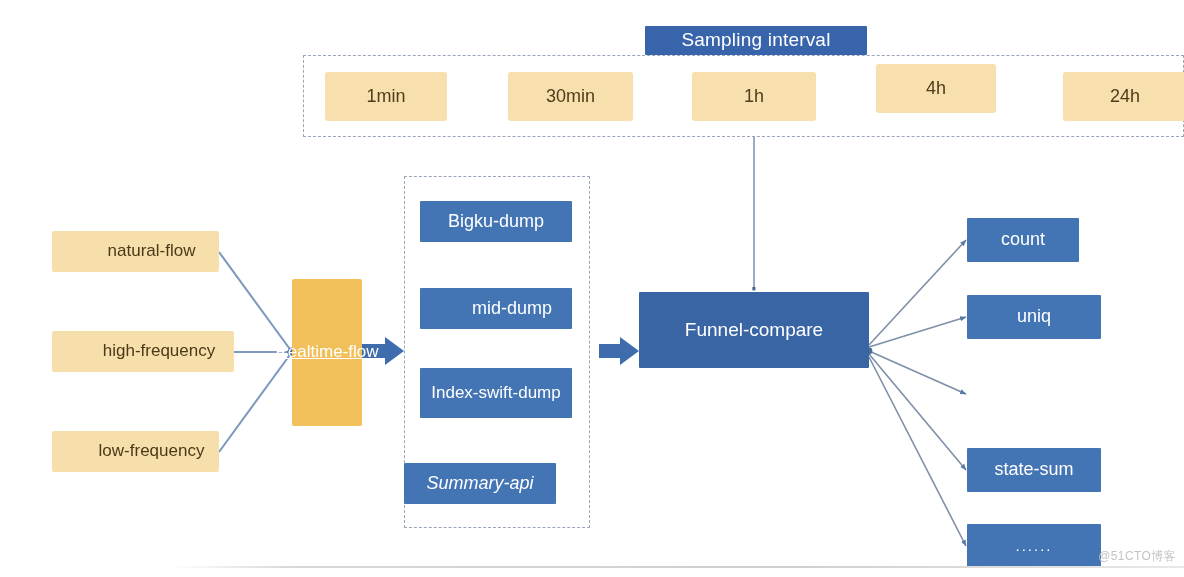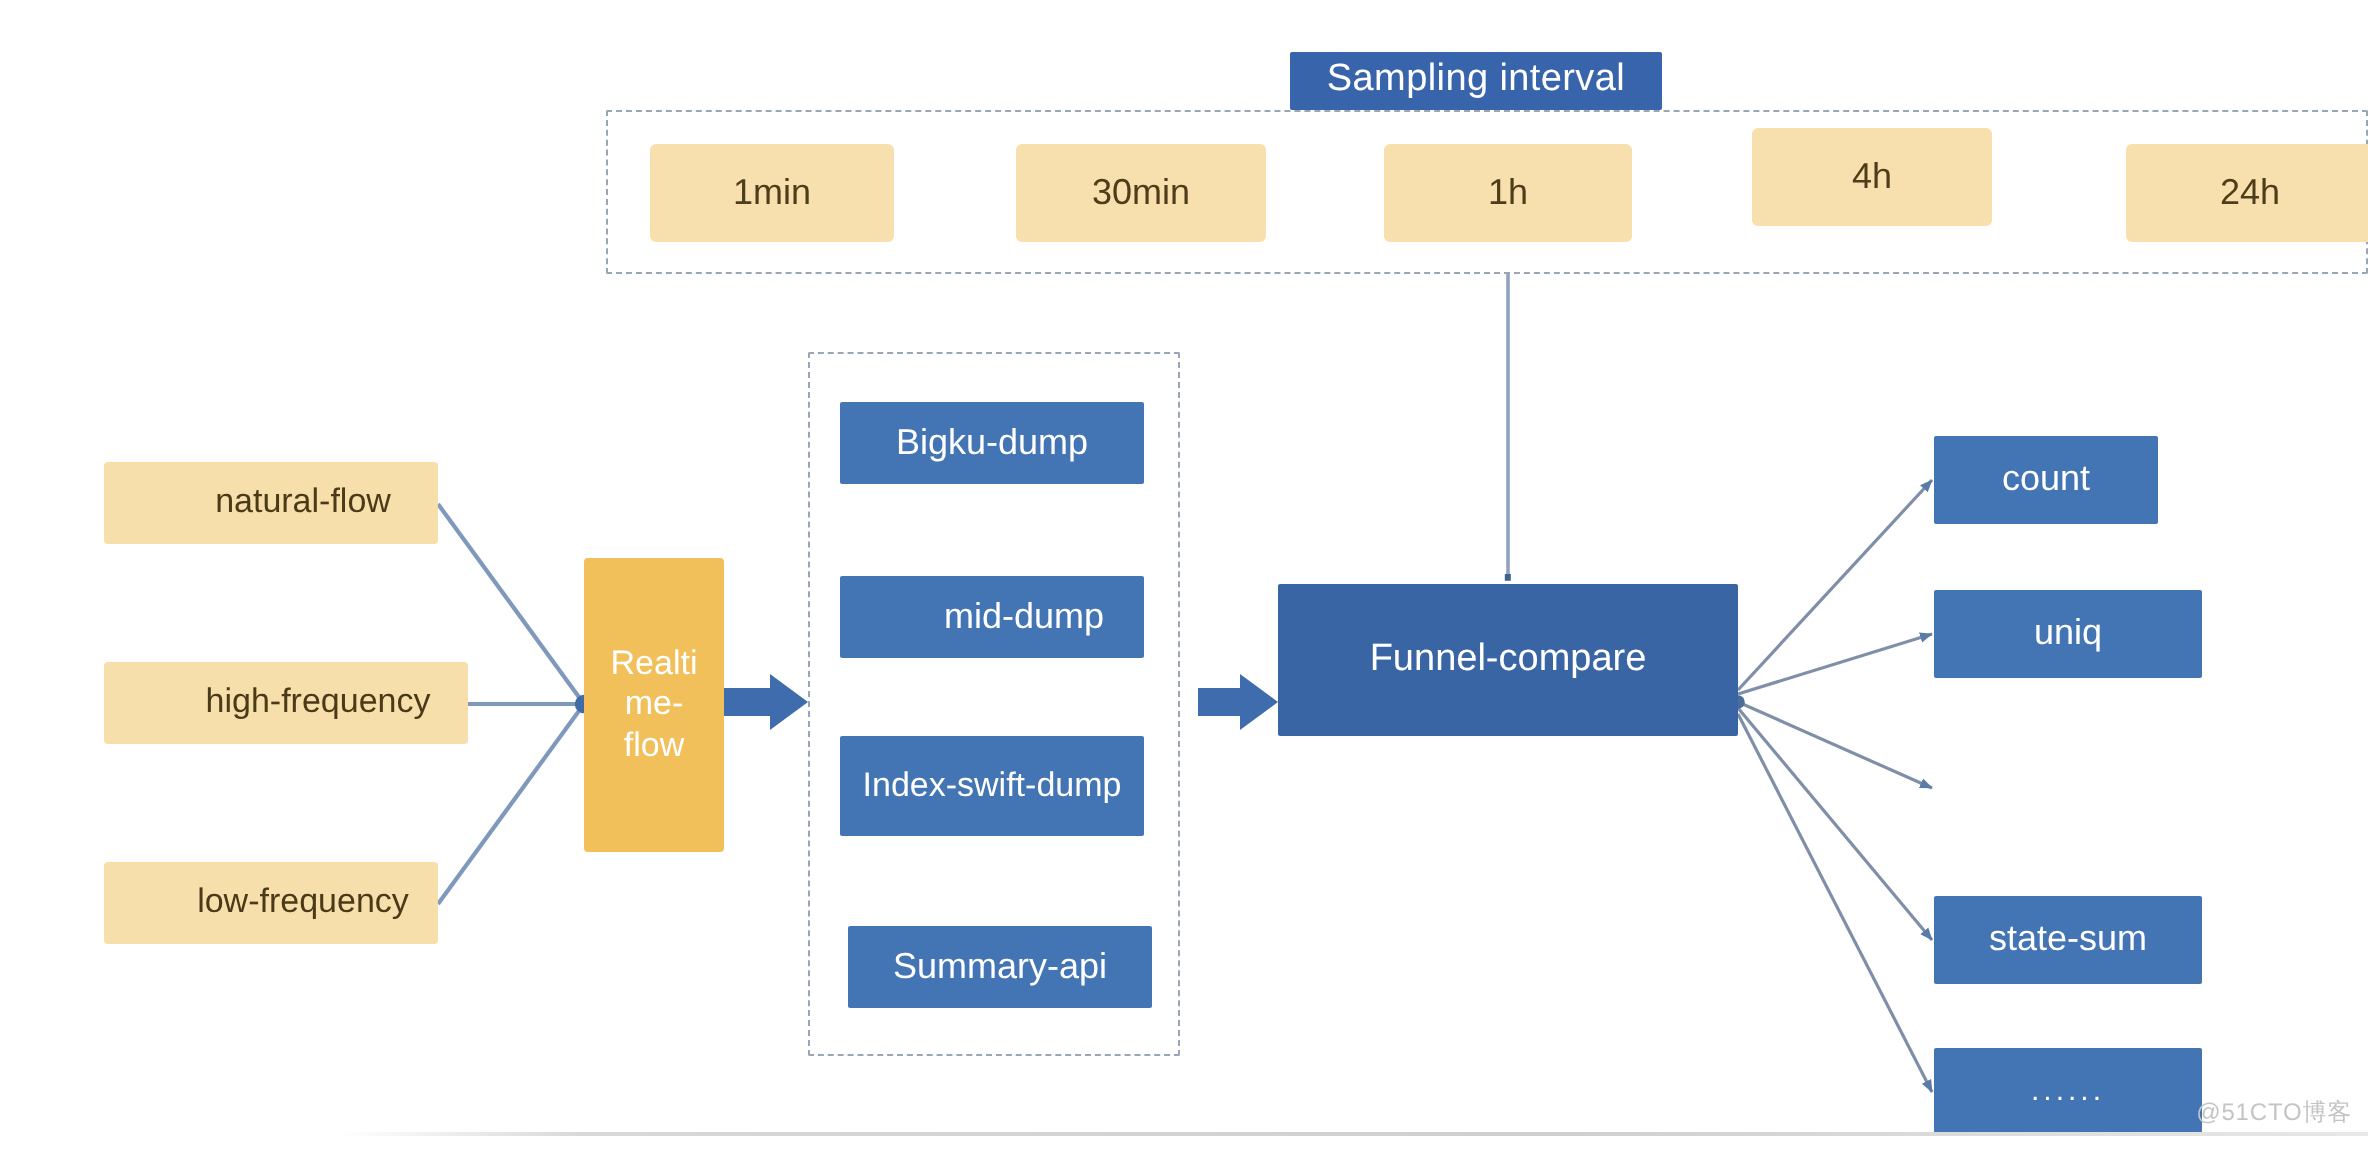--- a/index.html
+++ b/index.html
@@ -141,53 +141,53 @@
       <path d="M869,347 L966,317" stroke="#7f8fa8" stroke-width="1.6" fill="none" marker-end="url(#arrowThin)"></path>
       <path d="M869,351 L966,394" stroke="#7f8fa8" stroke-width="1.6" fill="none" marker-end="url(#arrowThin)"></path>
       <path d="M869,354 L966,470" stroke="#7f8fa8" stroke-width="1.6" fill="none" marker-end="url(#arrowThin)"></path>
       <path d="M869,357 L966,546" stroke="#7f8fa8" stroke-width="1.6" fill="none" marker-end="url(#arrowThin)"></path>
       <circle cx="869" cy="351" r="3.4" fill="#4a6c99"></circle>
     </g>
   </svg>
 
   <div class="dashed-box" style="left:303px; top:55px; width:881px; height:82px;"></div>
 
-  <div class="node node-blue-title" style="left:645px; top:26px; width:186px; height:29px;">Sampling interval</div>
+  <div class="node node-blue-title" style="left:645px; top:26px; width:222px; height:29px;">Sampling interval</div>
 
   <div class="node node-amber-soft" style="left:325px; top:72px; width:122px; height:49px;text-align:right;">1min</div>
 
   <div class="node node-amber-soft" style="left:508px; top:72px; width:125px; height:49px;">30min</div>
 
   <div class="node node-amber-soft" style="left:692px; top:72px; width:124px; height:49px;">1h</div>
 
   <div class="node node-amber-soft" style="left:876px; top:64px; width:120px; height:49px;">4h</div>
 
   <div class="node node-amber-soft" style="left:1063px; top:72px; width:124px; height:49px;">24h</div>
 
   <div class="node node-amber-light" style="left:52px; top:231px; width:167px; height:41px;">natural-flow</div>
 
   <div class="node node-amber-light" style="left:52px; top:331px; width:182px; height:41px;">high-frequency</div>
 
   <div class="node node-amber-light" style="left:52px; top:431px; width:167px; height:41px;">low-frequency</div>
 
-  <div class="node node-amber-deep" style="left:292px; top:279px; width:70px; height:147px; flex-direction:column;">
+  <div class="node node-amber-deep" style="left:292px; top:279px; width:70px; height:147px; flex-direction:row;text-decoration:underline;">
     <span>Realti</span>
     <span>me-</span>
     <span>flow</span>
   </div>
 
   <div class="dashed-box" style="left:404px; top:176px; width:186px; height:352px;"></div>
 
   <div class="node node-blue" style="left:420px; top:201px; width:152px; height:41px;">Bigku-dump</div>
 
   <div class="node node-blue" style="left:420px; top:288px; width:152px; height:41px;padding-left:32px;">mid-dump</div>
 
   <div class="node node-blue" style="left:420px; top:368px; width:152px; height:50px; font-size:17px;">Index-swift-dump</div>
 
-  <div class="node node-blue" style="left:424px; top:463px; width:152px; height:41px;">Summary-api</div>
+  <div class="node node-blue" style="left:404px; top:463px; width:152px; height:41px;font-style:italic;">Summary-api</div>
 
   <div class="node node-blue-dark" style="left:639px; top:292px; width:230px; height:76px; font-size:19px;">Funnel-compare</div>
 
   <div class="node node-blue" style="left:967px; top:218px; width:112px; height:44px;">count</div>
 
   <div class="node node-blue" style="left:967px; top:295px; width:134px; height:44px;">uniq</div>
 
 
   <div class="node node-blue" style="left:967px; top:448px; width:134px; height:44px;">state-sum</div>
 

